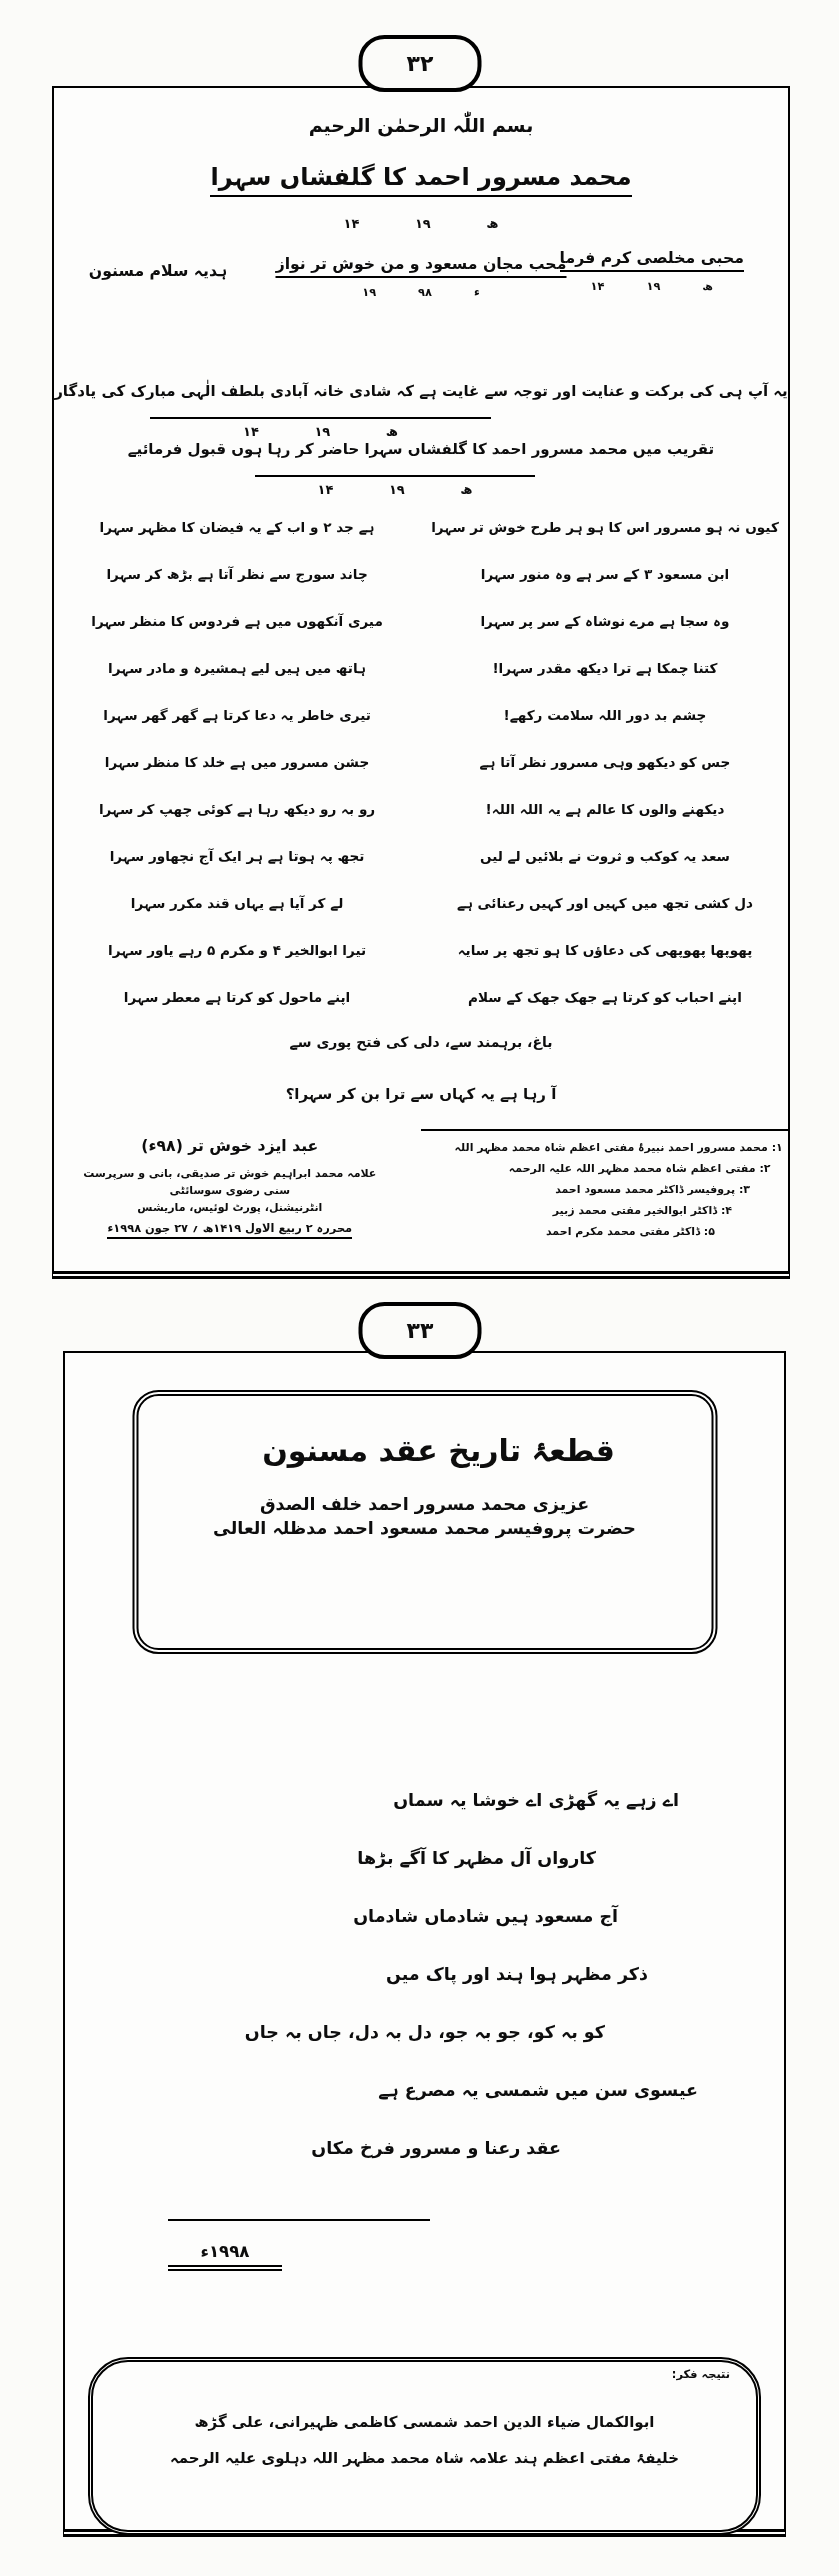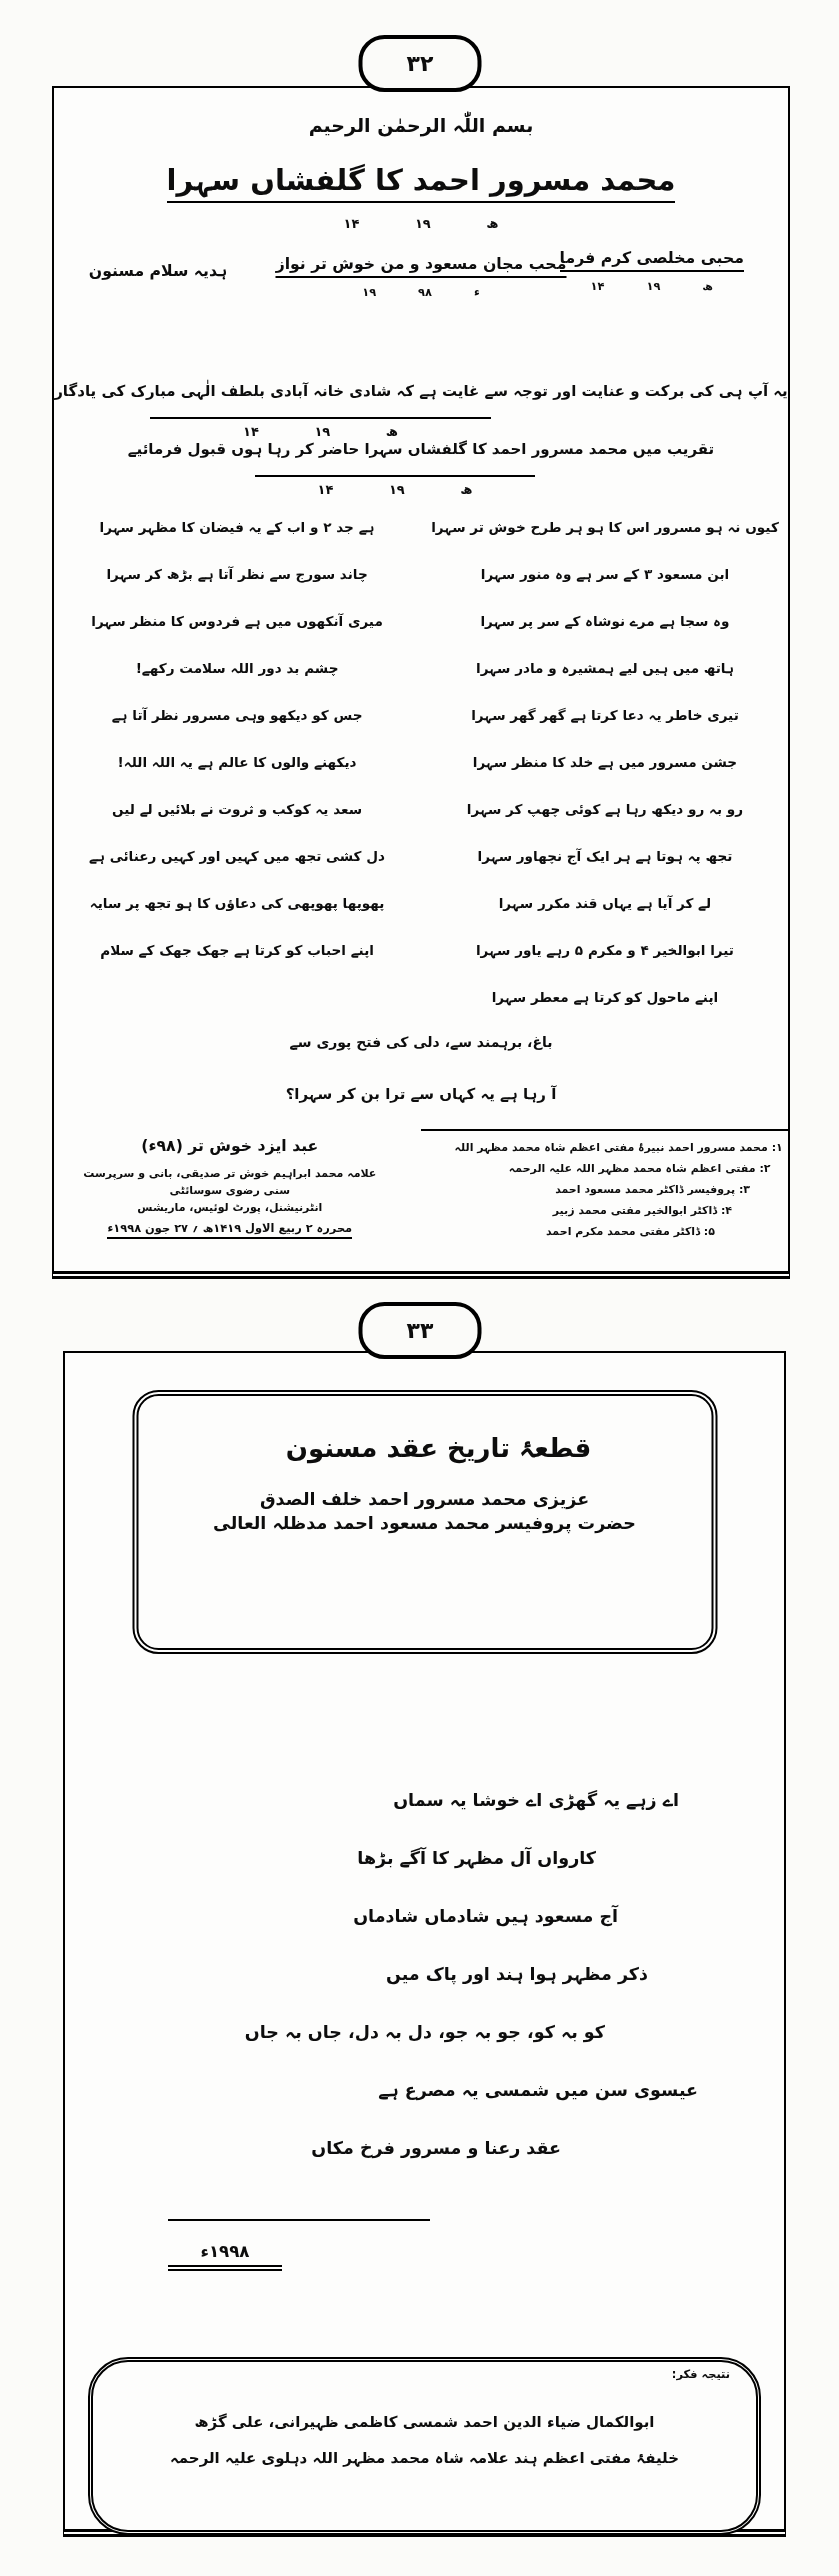--- a/index.html
+++ b/index.html
@@ -18,21 +18,21 @@
     font-size:22px;background:#fbfbf9;z-index:3;
   }
   .frame{position:absolute;border:2.6px solid #000;border-bottom:8.7px double #000;background:#fdfdfc;}
   .abs{position:absolute;left:0;right:0;text-align:center;white-space:nowrap;}
   .u{border-bottom:2.6px solid #000;padding-bottom:4.4px;display:inline-block;}
   .u2{border-bottom:2.2px solid #000;padding-bottom:2.6px;display:inline-block;}
   .chrono{font-size:13px;letter-spacing:0.9px;word-spacing:51px;direction:ltr;unicode-bidi:isolate;}
   .rule{position:absolute;height:0;border-bottom:2.6px solid #000;}
   
   .bismillah{top:26px;font-size:19px;}
-  .main-title{top:75px;font-size:29px;}
+  .main-title{top:75px;font-size:24px;}
   .title-chrono{top:128px;}
   .hdr{position:absolute;text-align:center;white-space:nowrap;font-size:15.7px;}
   .hdr .chrono{display:block;margin-top:7px;font-size:11.4px;word-spacing:38px;}
   .hdr-right{top:160px;right:5.2px;width:262px;}
   .hdr-center{top:166px;left:50%;transform:translateX(-50%);width:315px;}
   .hdr-left{top:173px;left:3.5px;width:201px;}
   .intro{font-size:15px;}
   .intro-1{top:294px;}
   .intro-2{top:352px;}
   .intro-rule-1{top:329px;left:96px;width:341px;}
@@ -55,21 +55,21 @@
   .signature{font-size:15.7px;margin-bottom:7px;}
   .colophon-small{font-size:11px;}
   .date-line{font-size:11.4px;margin-top:3.5px;}
   .date-line span{border-bottom:2.2px solid #000;padding-bottom:1.7px;}
   
   .qita-box{
     position:absolute;top:37px;left:50%;transform:translateX(-50%);
     width:573px;height:252px;border:6.1px double #000;border-radius:26px;
     text-align:center;background:#fdfdfc;
   }
-  .qita-title{margin-top:37px;font-size:26px;white-space:nowrap;padding-left:28px;}
+  .qita-title{margin-top:37px;font-size:30px;white-space:nowrap;padding-left:28px;}
   .dedication{font-size:17.5px;white-space:nowrap;}
   .dedication-1{margin-top:26px;}
   .dedication-2{margin-top:4px;}
   .poem{position:absolute;top:418px;left:0;right:0;}
   .poem-line{height:58px;line-height:58px;font-size:17.5px;white-space:nowrap;text-align:right;}
   .poem-line:nth-child(1){padding-right:105px}
   .poem-line:nth-child(2){padding-right:188px}
   .poem-line:nth-child(3){padding-right:166px}
   .poem-line:nth-child(4){padding-right:136px}
   .poem-line:nth-child(5){padding-right:179px}
@@ -128,20 +128,21 @@
     <div class="rule intro-rule-2"></div>
     <div class="abs chrono intro-chrono-2">۱۴ ھ ۱۹</div>
 
     <div class="couplets">
       <div class="verse">کیوں نہ ہو مسرور اس کا ہو ہر طرح خوش تر سہرا</div>
       <div class="verse">ہے جد ۲ و اب کے یہ فیضان کا مظہر سہرا</div>
       <div class="verse">ابن مسعود ۳ کے سر ہے وہ منور سہرا</div>
       <div class="verse">چاند سورج سے نظر آتا ہے بڑھ کر سہرا</div>
       <div class="verse">وہ سجا ہے مرے نوشاہ کے سر پر سہرا</div>
       <div class="verse">میری آنکھوں میں ہے فردوس کا منظر سہرا</div>
+      <div class="verse">کتنا چمکا ہے ترا دیکھ مقدر سہرا!</div>
       <div class="verse">ہاتھ میں ہیں لیے ہمشیرہ و مادر سہرا</div>
       <div class="verse">چشم بد دور اللہ سلامت رکھے!</div>
       <div class="verse">تیری خاطر یہ دعا کرتا ہے گھر گھر سہرا</div>
       <div class="verse">جس کو دیکھو وہی مسرور نظر آتا ہے</div>
       <div class="verse">جشن مسرور میں ہے خلد کا منظر سہرا</div>
       <div class="verse">دیکھنے والوں کا عالم ہے یہ اللہ اللہ!</div>
       <div class="verse">رو بہ رو دیکھ رہا ہے کوئی چھپ کر سہرا</div>
       <div class="verse">سعد یہ کوکب و ثروت نے بلائیں لے لیں</div>
       <div class="verse">تجھ پہ ہوتا ہے ہر ایک آج نچھاور سہرا</div>
       <div class="verse">دل کشی تجھ میں کہیں اور کہیں رعنائی ہے</div>

